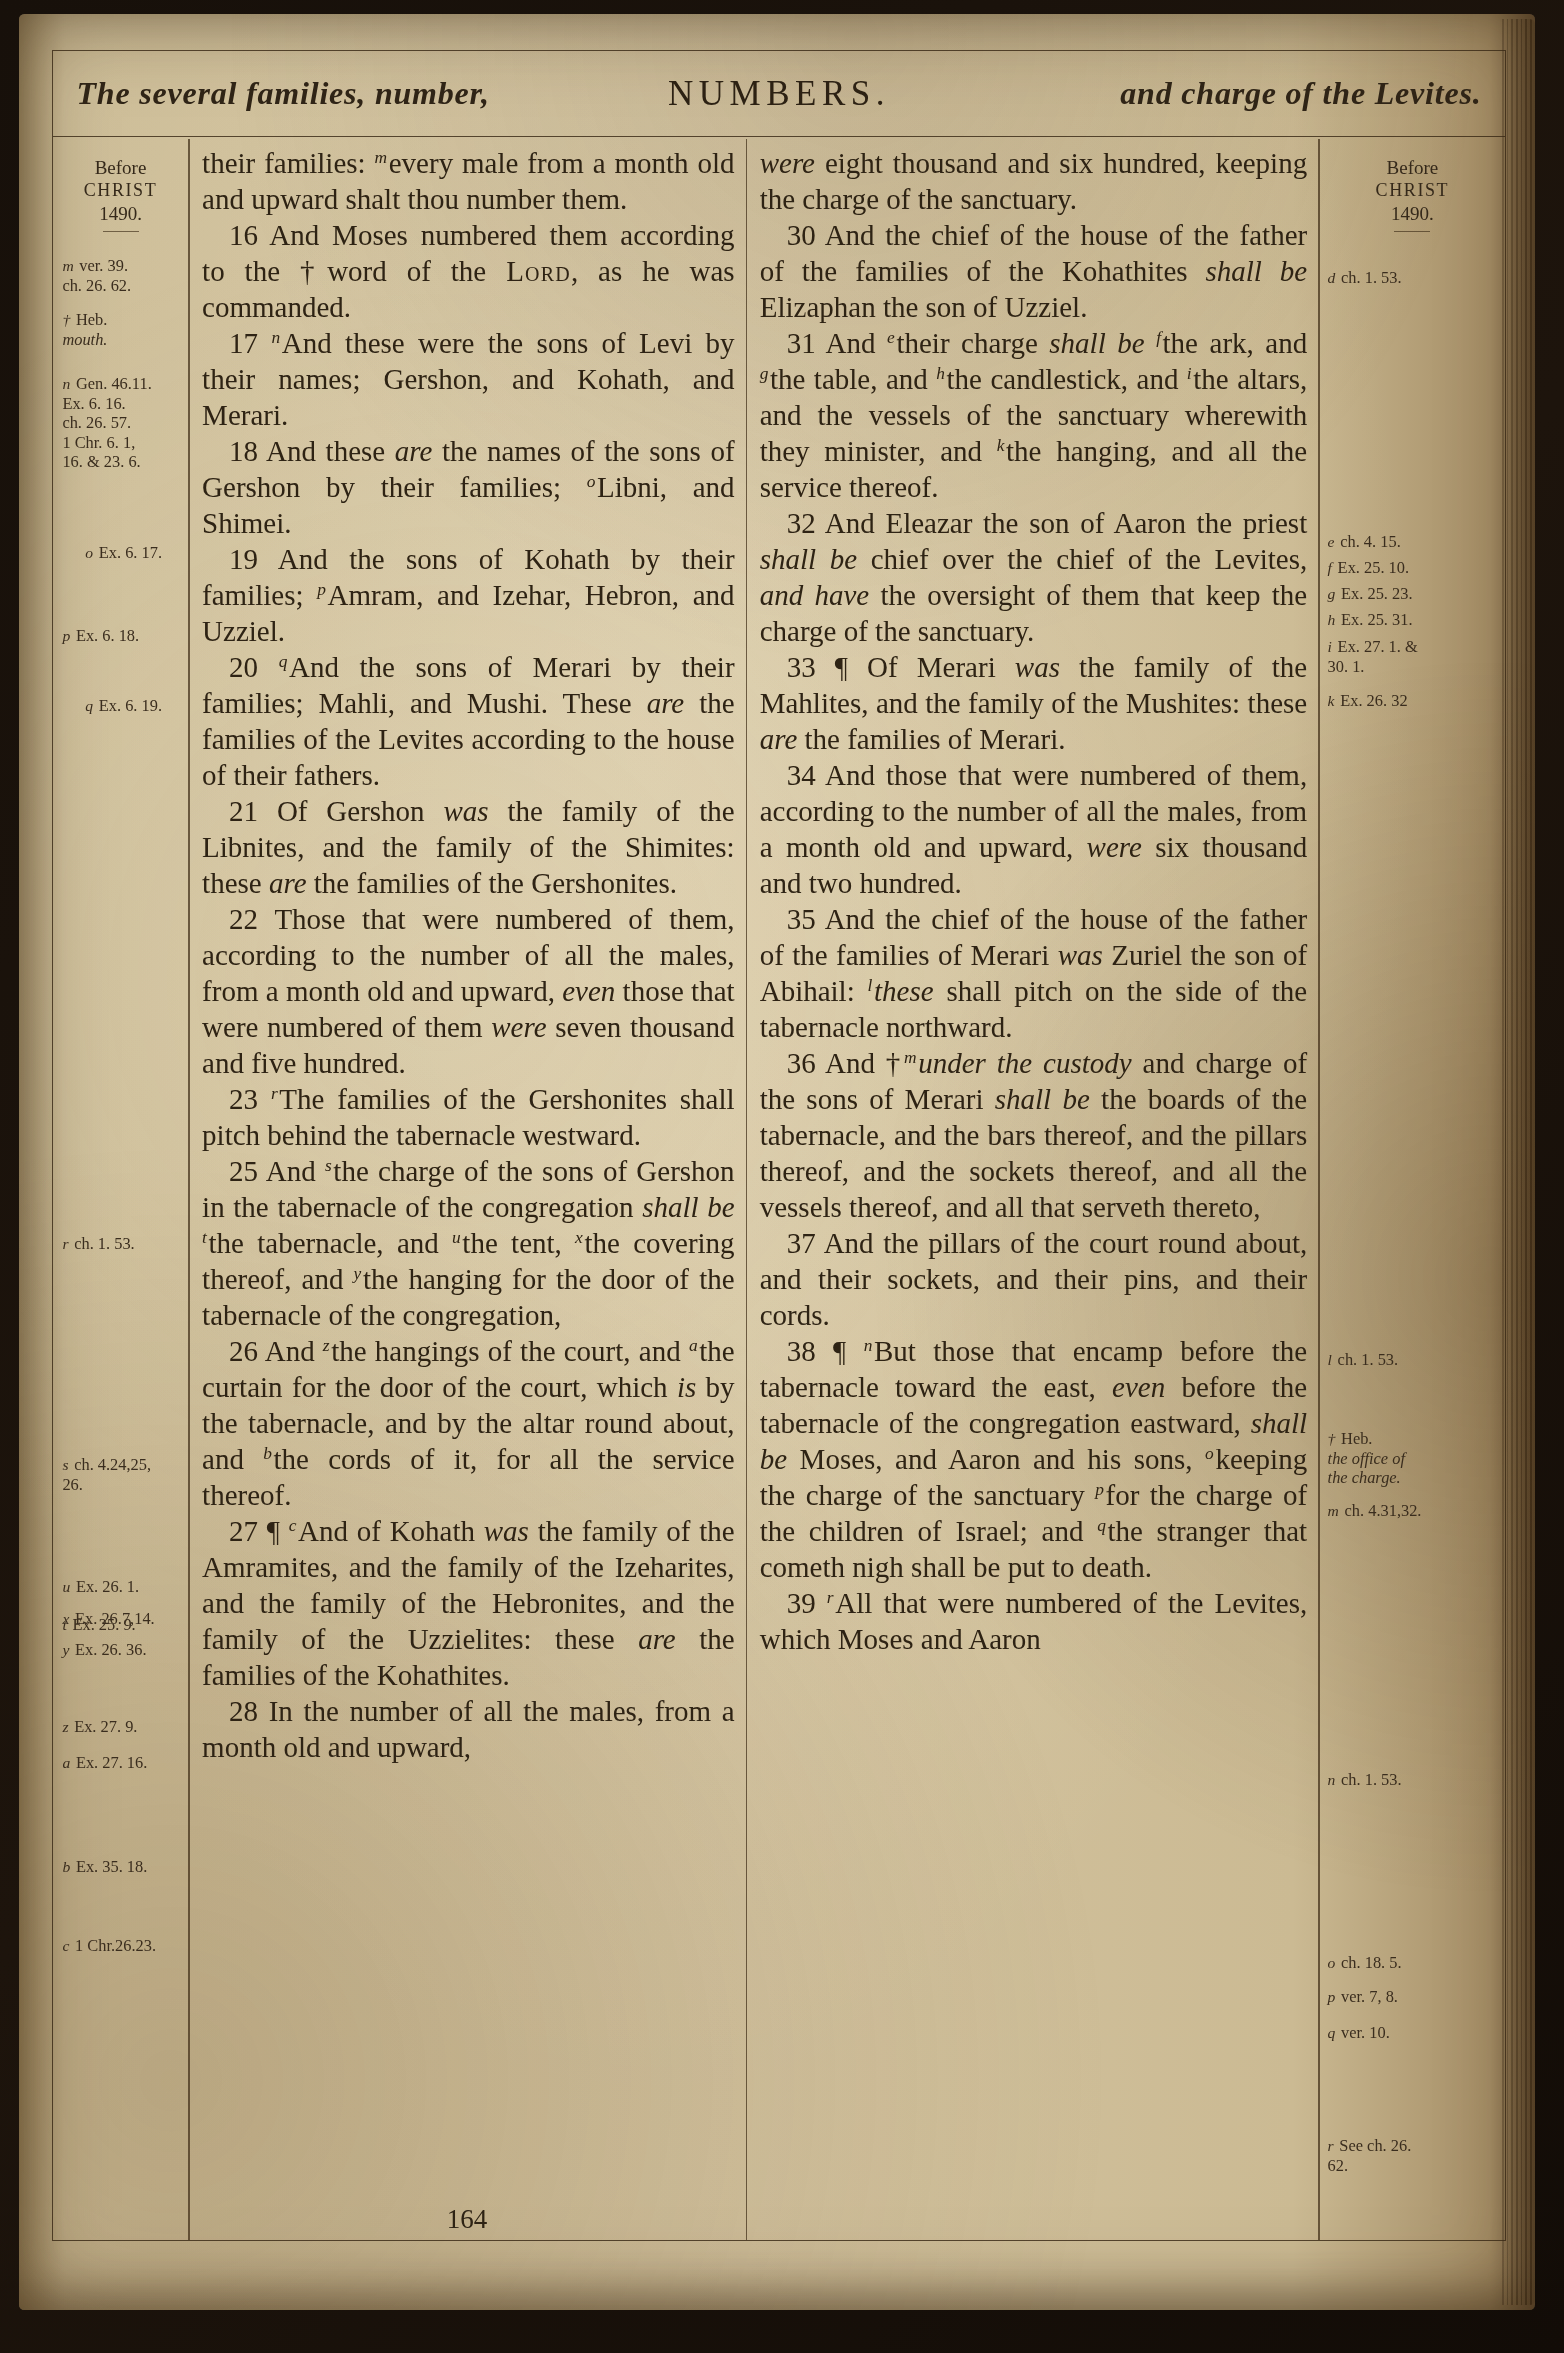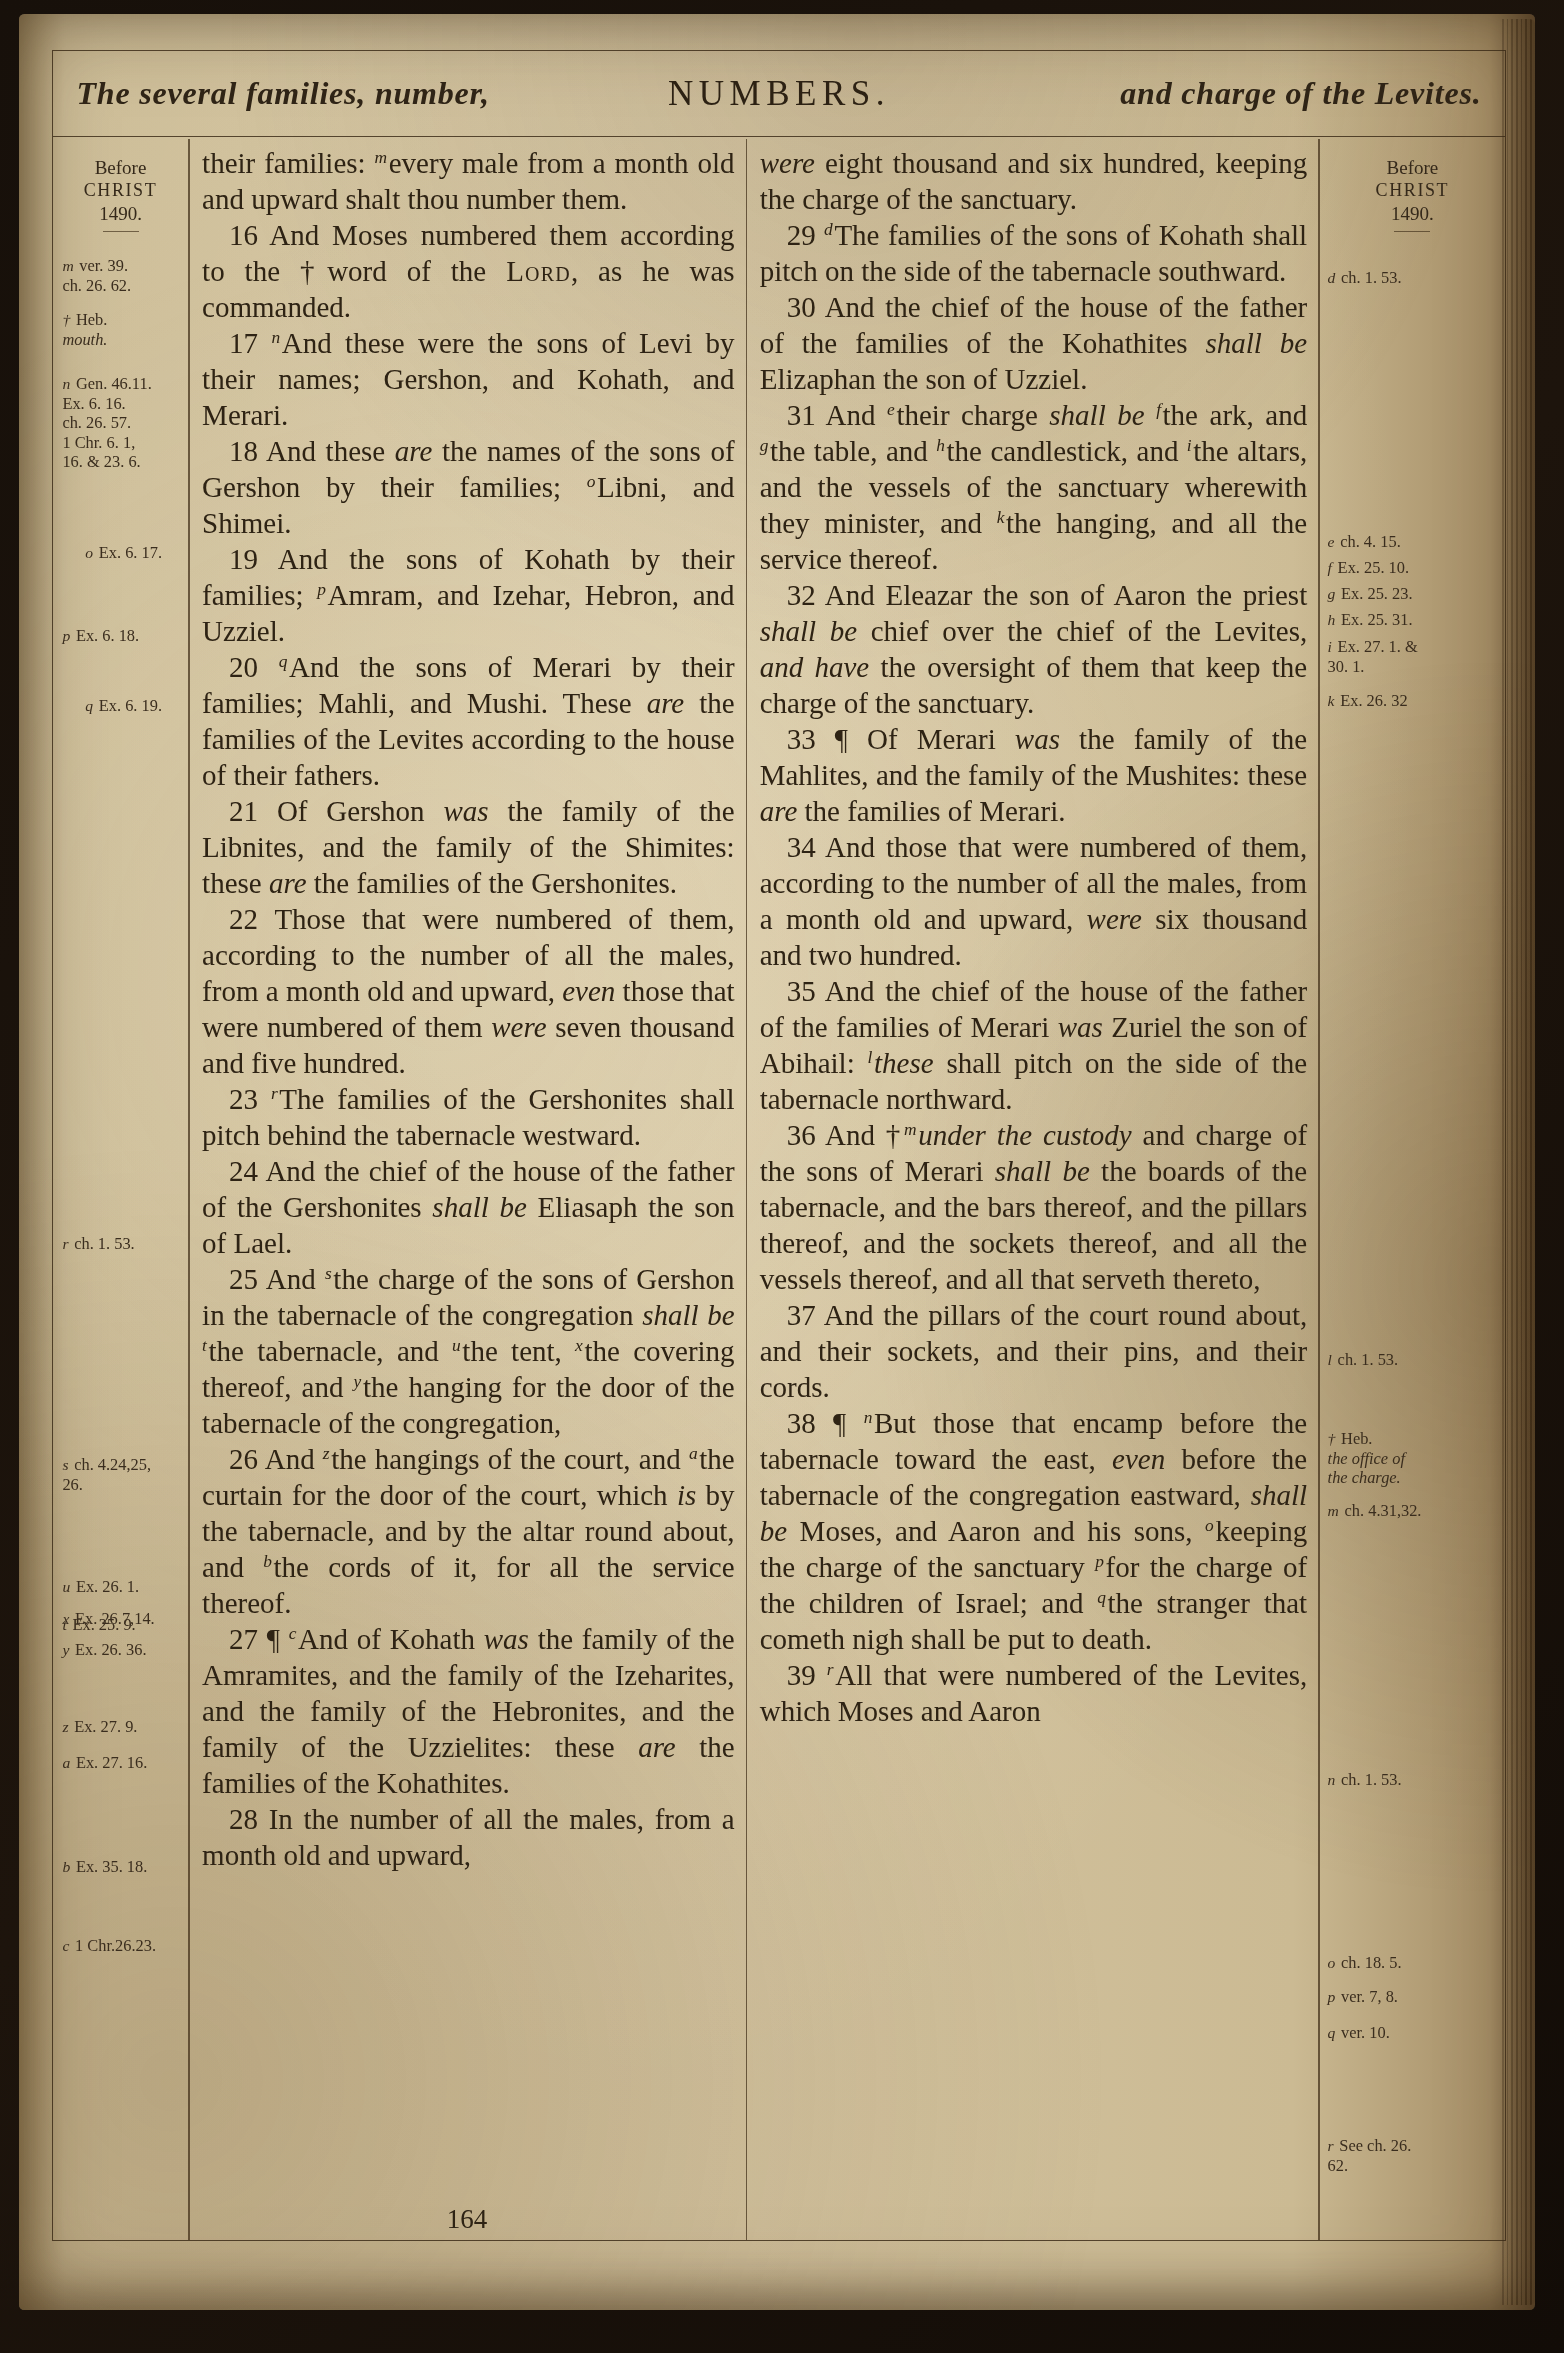--- a/index.html
+++ b/index.html
@@ -124,32 +124,30 @@
         <section class="tcol tleft">
             <p class="verse cont">their families: <sup class="ref">m</sup>every male from a month old and upward shalt thou number them.</p>
             <p class="verse">16 And Moses numbered them according to the †word of the <span class="sc">Lord</span>, as he was commanded.</p>
             <p class="verse">17 <sup class="ref">n</sup>And these were the sons of Levi by their names; Gershon, and Kohath, and Merari.</p>
             <p class="verse">18 And these <em>are</em> the names of the sons of Gershon by their families; <sup class="ref">o</sup>Libni, and Shimei.</p>
             <p class="verse">19 And the sons of Kohath by their families; <sup class="ref">p</sup>Amram, and Izehar, Hebron, and Uzziel.</p>
             <p class="verse">20 <sup class="ref">q</sup>And the sons of Merari by their families; Mahli, and Mushi. These <em>are</em> the families of the Levites according to the house of their fathers.</p>
             <p class="verse">21 Of Gershon <em>was</em> the family of the Libnites, and the family of the Shimites: these <em>are</em> the families of the Gershonites.</p>
             <p class="verse">22 Those that were numbered of them, according to the number of all the males, from a month old and upward, <em>even</em> those that were numbered of them <em>were</em> seven thousand and five hundred.</p>
             <p class="verse">23 <sup class="ref">r</sup>The families of the Gershonites shall pitch behind the tabernacle westward.</p>
-            <p class="verse">24 And the chief of the house of the father of the Gershonites <em>shall be</em> Eliasaph the son of Lael.</p>
             <p class="verse">25 And <sup class="ref">s</sup>the charge of the sons of Gershon in the tabernacle of the congregation <em>shall be</em> <sup class="ref">t</sup>the tabernacle, and <sup class="ref">u</sup>the tent, <sup class="ref">x</sup>the covering thereof, and <sup class="ref">y</sup>the hanging for the door of the tabernacle of the congregation,</p>
             <p class="verse">26 And <sup class="ref">z</sup>the hangings of the court, and <sup class="ref">a</sup>the curtain for the door of the court, which <em>is</em> by the tabernacle, and by the altar round about, and <sup class="ref">b</sup>the cords of it, for all the service thereof.</p>
             <p class="verse">27 ¶ <sup class="ref">c</sup>And of Kohath <em>was</em> the family of the Amramites, and the family of the Izeharites, and the family of the Hebronites, and the family of the Uzzielites: these <em>are</em> the families of the Kohathites.</p>
             <p class="verse">28 In the number of all the males, from a month old and upward,</p>
           </section>
 
         <div class="vr"></div>
 
         <section class="tcol tright">
             <p class="verse cont"><em>were</em> eight thousand and six hundred, keeping the charge of the sanctuary.</p>
-            <p class="verse">29 <sup class="ref">d</sup>The families of the sons of Kohath shall pitch on the side of the tabernacle southward.</p>
             <p class="verse">30 And the chief of the house of the father of the families of the Kohathites <em>shall be</em> Elizaphan the son of Uzziel.</p>
             <p class="verse">31 And <sup class="ref">e</sup>their charge <em>shall be</em> <sup class="ref">f</sup>the ark, and <sup class="ref">g</sup>the table, and <sup class="ref">h</sup>the candlestick, and <sup class="ref">i</sup>the altars, and the vessels of the sanctuary wherewith they minister, and <sup class="ref">k</sup>the hanging, and all the service thereof.</p>
             <p class="verse">32 And Eleazar the son of Aaron the priest <em>shall be</em> chief over the chief of the Levites, <em>and have</em> the oversight of them that keep the charge of the sanctuary.</p>
             <p class="verse">33 ¶ Of Merari <em>was</em> the family of the Mahlites, and the family of the Mushites: these <em>are</em> the families of Merari.</p>
             <p class="verse">34 And those that were numbered of them, according to the number of all the males, from a month old and upward, <em>were</em> six thousand and two hundred.</p>
             <p class="verse">35 And the chief of the house of the father of the families of Merari <em>was</em> Zuriel the son of Abihail: <sup class="ref">l</sup><em>these</em> shall pitch on the side of the tabernacle northward.</p>
             <p class="verse">36 And †<sup class="ref">m</sup><em>under the custody</em> and charge of the sons of Merari <em>shall be</em> the boards of the tabernacle, and the bars thereof, and the pillars thereof, and the sockets thereof, and all the vessels thereof, and all that serveth thereto,</p>
             <p class="verse">37 And the pillars of the court round about, and their sockets, and their pins, and their cords.</p>
             <p class="verse">38 ¶ <sup class="ref">n</sup>But those that encamp before the tabernacle toward the east, <em>even</em> before the tabernacle of the congregation eastward, <em>shall be</em> Moses, and Aaron and his sons, <sup class="ref">o</sup>keeping the charge of the sanctuary <sup class="ref">p</sup>for the charge of the children of Israel; and <sup class="ref">q</sup>the stranger that cometh nigh shall be put to death.</p>
             <p class="verse">39 <sup class="ref">r</sup>All that were numbered of the Levites, which Moses and Aaron</p>

